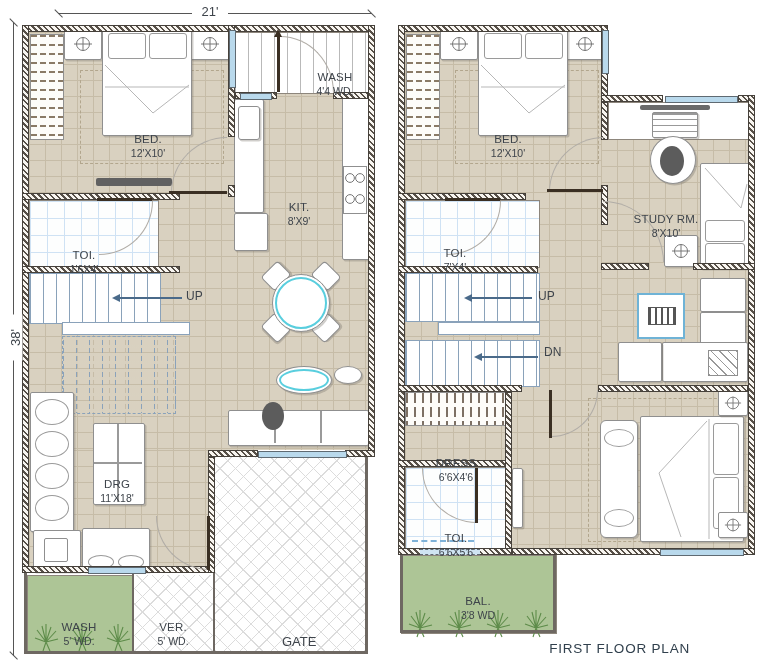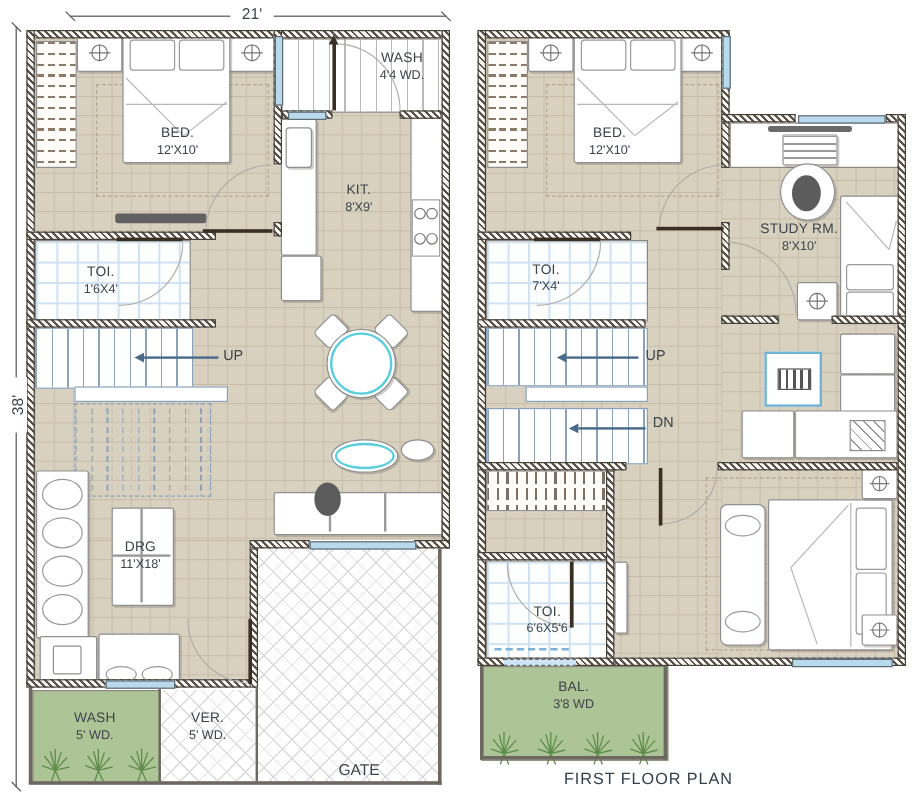--- a/index.html
+++ b/index.html
@@ -28,36 +28,36 @@
           background-image:repeating-linear-gradient(180deg,rgba(217,209,192,.95) 0 3px,transparent 3px 8px),
                            repeating-linear-gradient(90deg,#8aa2ba 0 1.2px,transparent 1.2px 13px);}
   .furn{position:absolute;background:#fff;border:1px solid #8f8f8f;border-radius:2px;z-index:12;
         box-shadow:1.5px 1.5px 0 rgba(120,115,105,.35);}
   .wind{position:absolute;background:#b9d9ec;border:1px solid #5f6a72;z-index:35;}
   .rug{position:absolute;border:1.3px dashed #b2a68d;z-index:8;}
   .pill{position:absolute;background:#fff;border:1px solid #9a9a9a;border-radius:3px;z-index:13;}
   .blob{position:absolute;background:#5c5c5c;border-radius:50%;z-index:14;}
   .arc{position:absolute;z-index:40;}
   .leaf{position:absolute;background:#3a2f23;z-index:41;}
-  .label{position:absolute;text-align:center;line-height:1.3;z-index:50;}
+  .label{position:absolute;text-align:center;line-height:1.3;z-index:50;margin-top:28px;}
   .label .nm{display:block;font-size:11.5px;letter-spacing:.2px;}
   .label .sz{display:block;font-size:10.5px;}
   .label.big .nm{font-size:14px;}
   .single{position:absolute;font-size:12px;z-index:50;}
   .dimline{position:absolute;background:#555;z-index:50;}
   .tick{position:absolute;width:11px;height:1.4px;background:#555;transform:rotate(45deg);z-index:50;}
   .dimtext{position:absolute;font-size:13px;background:#fff;padding:0 3px;z-index:51;text-align:center;}
   .arrow{position:absolute;height:1.5px;background:#4a6a8a;z-index:20;}
   .tril{position:absolute;width:0;height:0;border-top:4px solid transparent;border-bottom:4px solid transparent;
         border-right:8px solid #4a6a8a;z-index:20;}
   .triu{position:absolute;width:0;height:0;border-left:4px solid transparent;border-right:4px solid transparent;
         border-bottom:8px solid #3a2f23;z-index:41;}
   .circ{border-radius:50%;}
   .ring{position:absolute;border:2px solid #59cede;border-radius:50%;z-index:13;}
-  .caption{position:absolute;font-size:13.5px;letter-spacing:.8px;color:#31404d;text-align:left;z-index:50;}
+  .caption{position:absolute;font-size:13.5px;letter-spacing:.8px;color:#31404d;text-align:right;z-index:50;}
   .wardrobe{position:absolute;z-index:12;border:1px solid #8f8f8f;
      background:repeating-linear-gradient(90deg,rgba(255,255,255,0) 0 6px,#fdfcf9 6px 9px),
                 repeating-linear-gradient(180deg,#8a7a66 0 1.8px,rgba(0,0,0,0) 1.8px 9px),#fdfcf9;}
   .hangers{position:absolute;z-index:12;border:1px solid #8f8f8f;
      background:repeating-linear-gradient(180deg,rgba(255,255,255,0) 0 10px,#fdfcf9 10px 14px),
                 repeating-linear-gradient(90deg,#7d7064 0 1.8px,rgba(0,0,0,0) 1.8px 8px),#fdfcf9;}
   .hatchsq{position:absolute;border:1px solid #8f8f8f;z-index:13;
      background:repeating-linear-gradient(45deg,#999 0 1px,transparent 1px 6px),#fff;}
   .divl{position:absolute;background:#9a9a9a;z-index:13;}
 </style>
@@ -205,21 +205,21 @@
     </svg>
 
     <div class="label" style="left:108px;top:104px;width:80px;">
       <span class="nm">BED.</span>
       <span class="sz">12'X10'</span>
     </div>
     <div class="label" style="left:302px;top:42px;width:66px;">
       <span class="nm">WASH</span>
       <span class="sz">4'4 WD.</span>
     </div>
-    <div class="label" style="left:268px;top:152px;width:62px;">
+    <div class="label" style="left:268px;top:172px;width:62px;">
       <span class="nm">KIT.</span>
       <span class="sz">8'X9'</span>
     </div>
     <div class="label" style="left:52px;top:220px;width:64px;">
       <span class="nm">TOI.</span>
       <span class="sz">1'6X4'</span>
     </div>
     <div class="single" style="left:186px;top:289px;">UP</div>
     <div class="label" style="left:75px;top:449px;width:84px;">
       <span class="nm">DRG</span>
@@ -386,20 +386,24 @@
     <div class="label" style="left:618px;top:184px;width:96px;">
       <span class="nm">STUDY RM.</span>
       <span class="sz">8'X10'</span>
     </div>
     <div class="label" style="left:415px;top:218px;width:80px;">
       <span class="nm">TOI.</span>
       <span class="sz">7'X4'</span>
     </div>
     <div class="single" style="left:538px;top:289px;">UP</div>
     <div class="single" style="left:544px;top:345px;">DN</div>
+    <div class="label" style="left:412px;top:428px;width:88px;">
+      <span class="nm">DRESS</span>
+      <span class="sz">6'6X4'6</span>
+    </div>
     <div class="label" style="left:412px;top:503px;width:88px;">
       <span class="nm">TOI.</span>
       <span class="sz">6'6X5'6</span>
     </div>
     <div class="label" style="left:428px;top:566px;width:100px;">
       <span class="nm">BAL.</span>
       <span class="sz">3'8 WD</span>
     </div>
     <div class="caption" style="left:470px;top:641px;width:220px;">FIRST FLOOR PLAN</div>
   </div>

